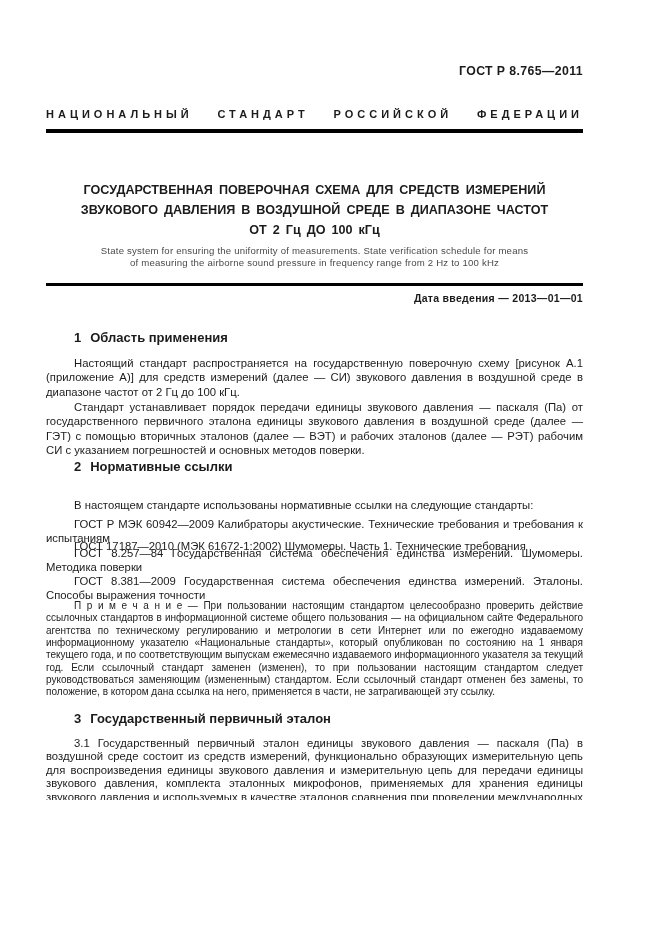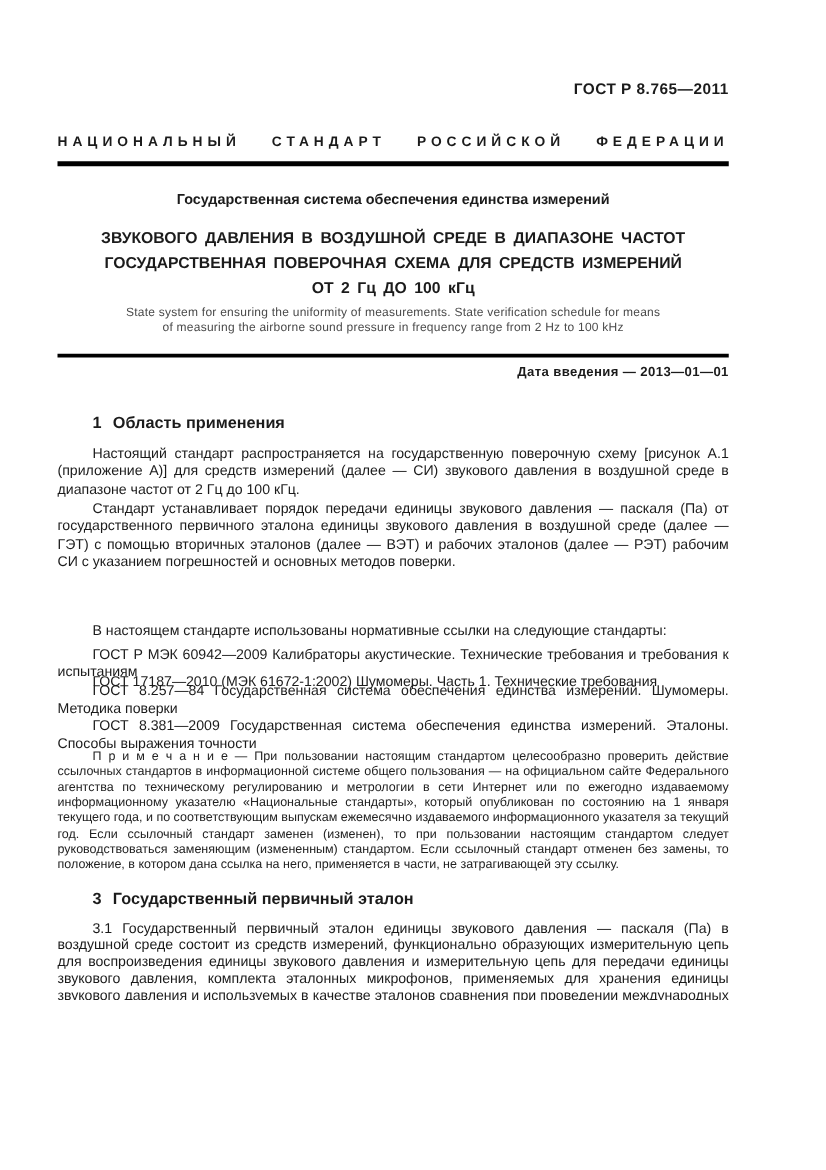--- a/index.html
+++ b/index.html
@@ -44,43 +44,45 @@
 
   <div class="abs banner">
     <span>НАЦИОНАЛЬНЫЙ</span>
     <span>СТАНДАРТ</span>
     <span>РОССИЙСКОЙ</span>
     <span>ФЕДЕРАЦИИ</span>
   </div>
 
   <div class="abs rule-thick"></div>
 
-  <div class="abs system-title">Государственная система обеспечения единства измерений</div>
 
   <div class="abs main-title">
+    <div>ГОСУДАРСТВЕННАЯ ПОВЕРОЧНАЯ СХЕМА ДЛЯ СРЕДСТВ ИЗМЕРЕНИЙ</div>
     <div>ЗВУКОВОГО ДАВЛЕНИЯ В ВОЗДУШНОЙ СРЕДЕ В ДИАПАЗОНЕ ЧАСТОТ</div>
-    <div>ГОСУДАРСТВЕННАЯ ПОВЕРОЧНАЯ СХЕМА ДЛЯ СРЕДСТВ ИЗМЕРЕНИЙ</div>
     <div>ОТ 2 Гц ДО 100 кГц</div>
   </div>
 
   <div class="abs subtitle-en">
     <div>State system for ensuring the uniformity of measurements. State verification schedule for means</div>
     <div>of measuring the airborne sound pressure in frequency range from 2 Hz to 100 kHz</div>
   </div>
 
   <div class="abs rule-med"></div>
 
   <div class="abs intro-date">Дата введения — 2013—01—01</div>
 
   <div class="abs sec-heading h1">
     <span class="num">1</span><span>Область применения</span>
   </div>
   <div class="abs body-p p1">Настоящий стандарт распространяется на государственную поверочную схему [рисунок А.1 (приложение А)] для средств измерений (далее — СИ) звукового давления в воздушной среде в диапазоне частот от 2 Гц до 100 кГц.</div>
   <div class="abs body-p p2">Стандарт устанавливает порядок передачи единицы звукового давления — паскаля (Па) от государственного первичного эталона единицы звукового давления в воздушной среде (далее — ГЭТ) с помощью вторичных эталонов (далее — ВЭТ) и рабочих эталонов (далее — РЭТ) рабочим СИ с указанием погрешностей и основных методов поверки.</div>
 
+  <div class="abs sec-heading h2">
+    <span class="num">2</span><span>Нормативные ссылки</span>
+  </div>
   <div class="abs body-p refs-intro">В настоящем стандарте использованы нормативные ссылки на следующие стандарты:</div>
   <div class="abs body-p item0">ГОСТ 17187—2010 (МЭК 61672-1:2002) Шумомеры. Часть 1. Технические требования</div>
   <div class="abs body-p item1">ГОСТ Р МЭК 60942—2009 Калибраторы акустические. Технические требования и требования к испытаниям</div>
   <div class="abs body-p item2">ГОСТ 8.257—84 Государственная система обеспечения единства измерений. Шумомеры. Методика поверки</div>
   <div class="abs body-p item3">ГОСТ 8.381—2009 Государственная система обеспечения единства измерений. Эталоны. Способы выражения точности</div>
 
   <div class="abs note">
     <span class="note-label">П р и м е ч а н и е </span><span>— При пользовании настоящим стандартом целесообразно проверить действие ссылочных стандартов в информационной системе общего пользования — на официальном сайте Федерального агентства по техническому регулированию и метрологии в сети Интернет или по ежегодно издаваемому информационному указателю «Национальные стандарты», который опубликован по состоянию на 1 января текущего года, и по соответствующим выпускам ежемесячно издаваемого информационного указателя за текущий год. Если ссылочный стандарт заменен (изменен), то при пользовании настоящим стандартом следует руководствоваться заменяющим (измененным) стандартом. Если ссылочный стандарт отменен без замены, то положение, в котором дана ссылка на него, применяется в части, не затрагивающей эту ссылку.</span>
   </div>
 

